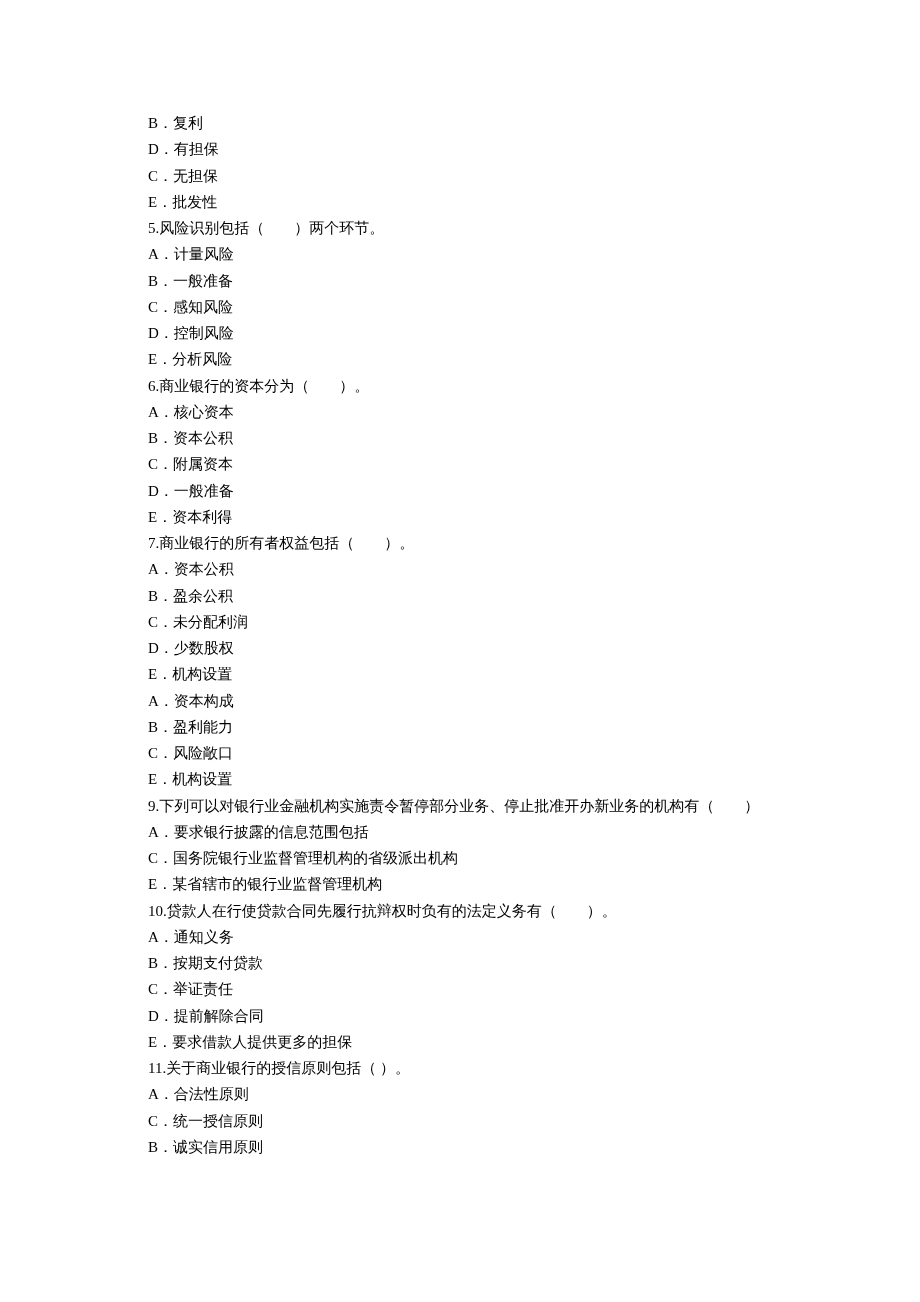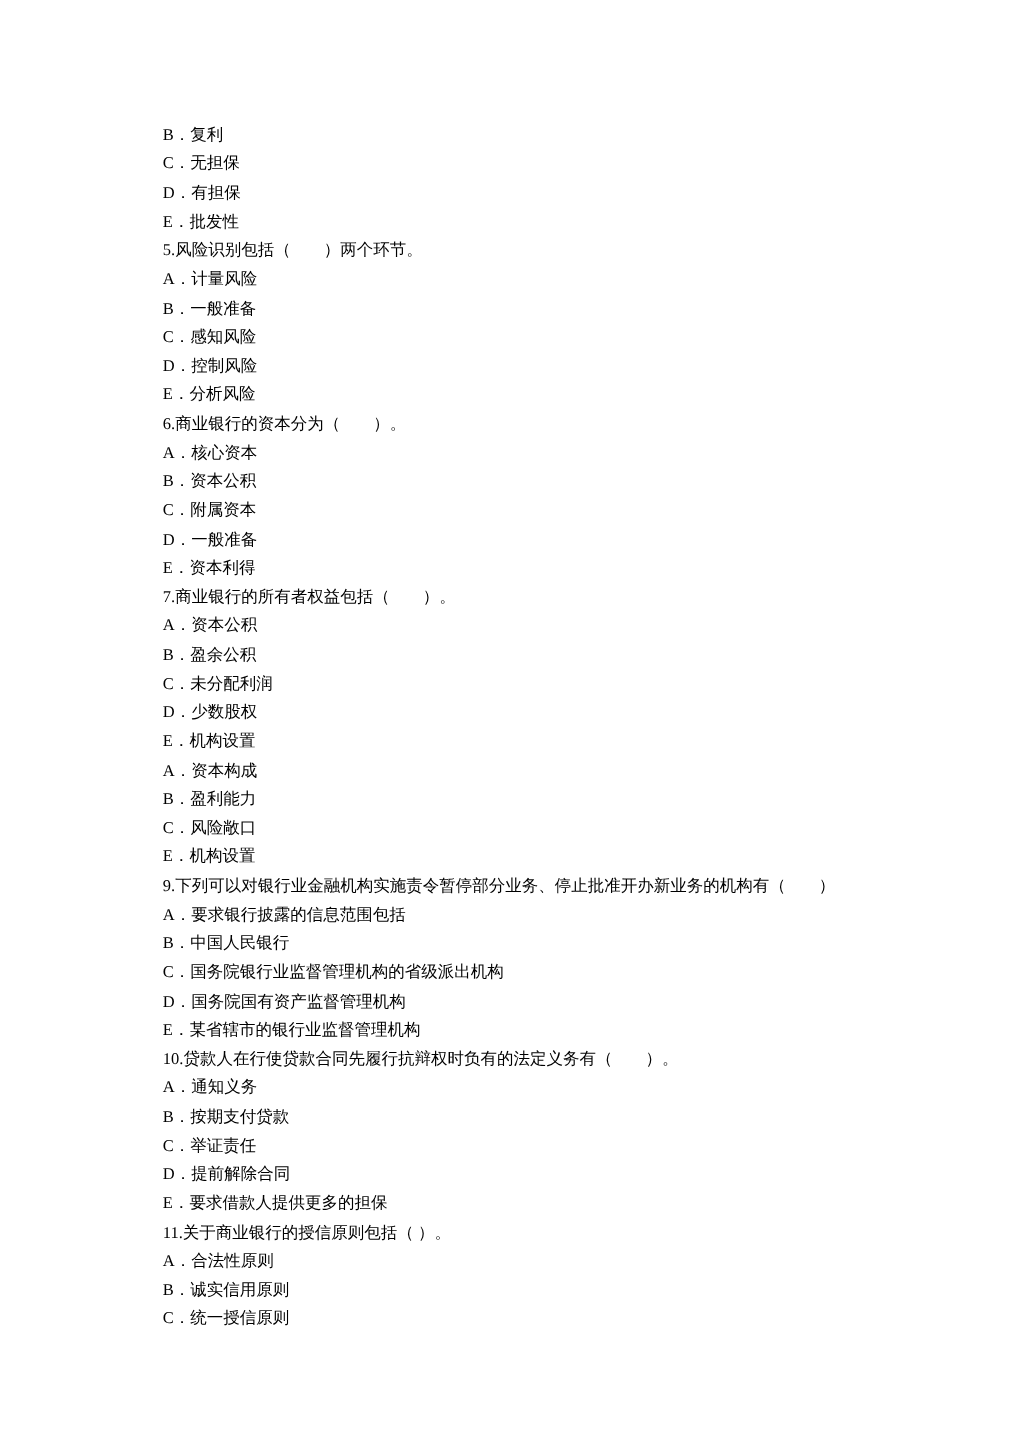--- a/index.html
+++ b/index.html
@@ -17,22 +17,22 @@
     }
     .line {
       white-space: nowrap;
     }
   </style>
 </head>
 <body>
 
 <div class="page">
   <div class="line">B．复利</div>
+  <div class="line">D．有担保</div>
   <div class="line">C．无担保</div>
-  <div class="line">D．有担保</div>
   <div class="line">E．批发性</div>
   <div class="line">5.风险识别包括（　　）两个环节。</div>
   <div class="line">A．计量风险</div>
   <div class="line">B．一般准备</div>
   <div class="line">C．感知风险</div>
   <div class="line">D．控制风险</div>
   <div class="line">E．分析风险</div>
   <div class="line">6.商业银行的资本分为（　　）。</div>
   <div class="line">A．核心资本</div>
   <div class="line">B．资本公积</div>
@@ -44,27 +44,25 @@
   <div class="line">B．盈余公积</div>
   <div class="line">C．未分配利润</div>
   <div class="line">D．少数股权</div>
   <div class="line">E．机构设置</div>
   <div class="line">A．资本构成</div>
   <div class="line">B．盈利能力</div>
   <div class="line">C．风险敞口</div>
   <div class="line">E．机构设置</div>
   <div class="line">9.下列可以对银行业金融机构实施责令暂停部分业务、停止批准开办新业务的机构有（　　）</div>
   <div class="line">A．要求银行披露的信息范围包括</div>
-  <div class="line">B．中国人民银行</div>
   <div class="line">C．国务院银行业监督管理机构的省级派出机构</div>
-  <div class="line">D．国务院国有资产监督管理机构</div>
   <div class="line">E．某省辖市的银行业监督管理机构</div>
   <div class="line">10.贷款人在行使贷款合同先履行抗辩权时负有的法定义务有（　　）。</div>
   <div class="line">A．通知义务</div>
   <div class="line">B．按期支付贷款</div>
   <div class="line">C．举证责任</div>
   <div class="line">D．提前解除合同</div>
   <div class="line">E．要求借款人提供更多的担保</div>
   <div class="line">11.关于商业银行的授信原则包括（ ）。</div>
   <div class="line">A．合法性原则</div>
+  <div class="line">C．统一授信原则</div>
   <div class="line">B．诚实信用原则</div>
-  <div class="line">C．统一授信原则</div>
 </div>
 
 </body></html>

